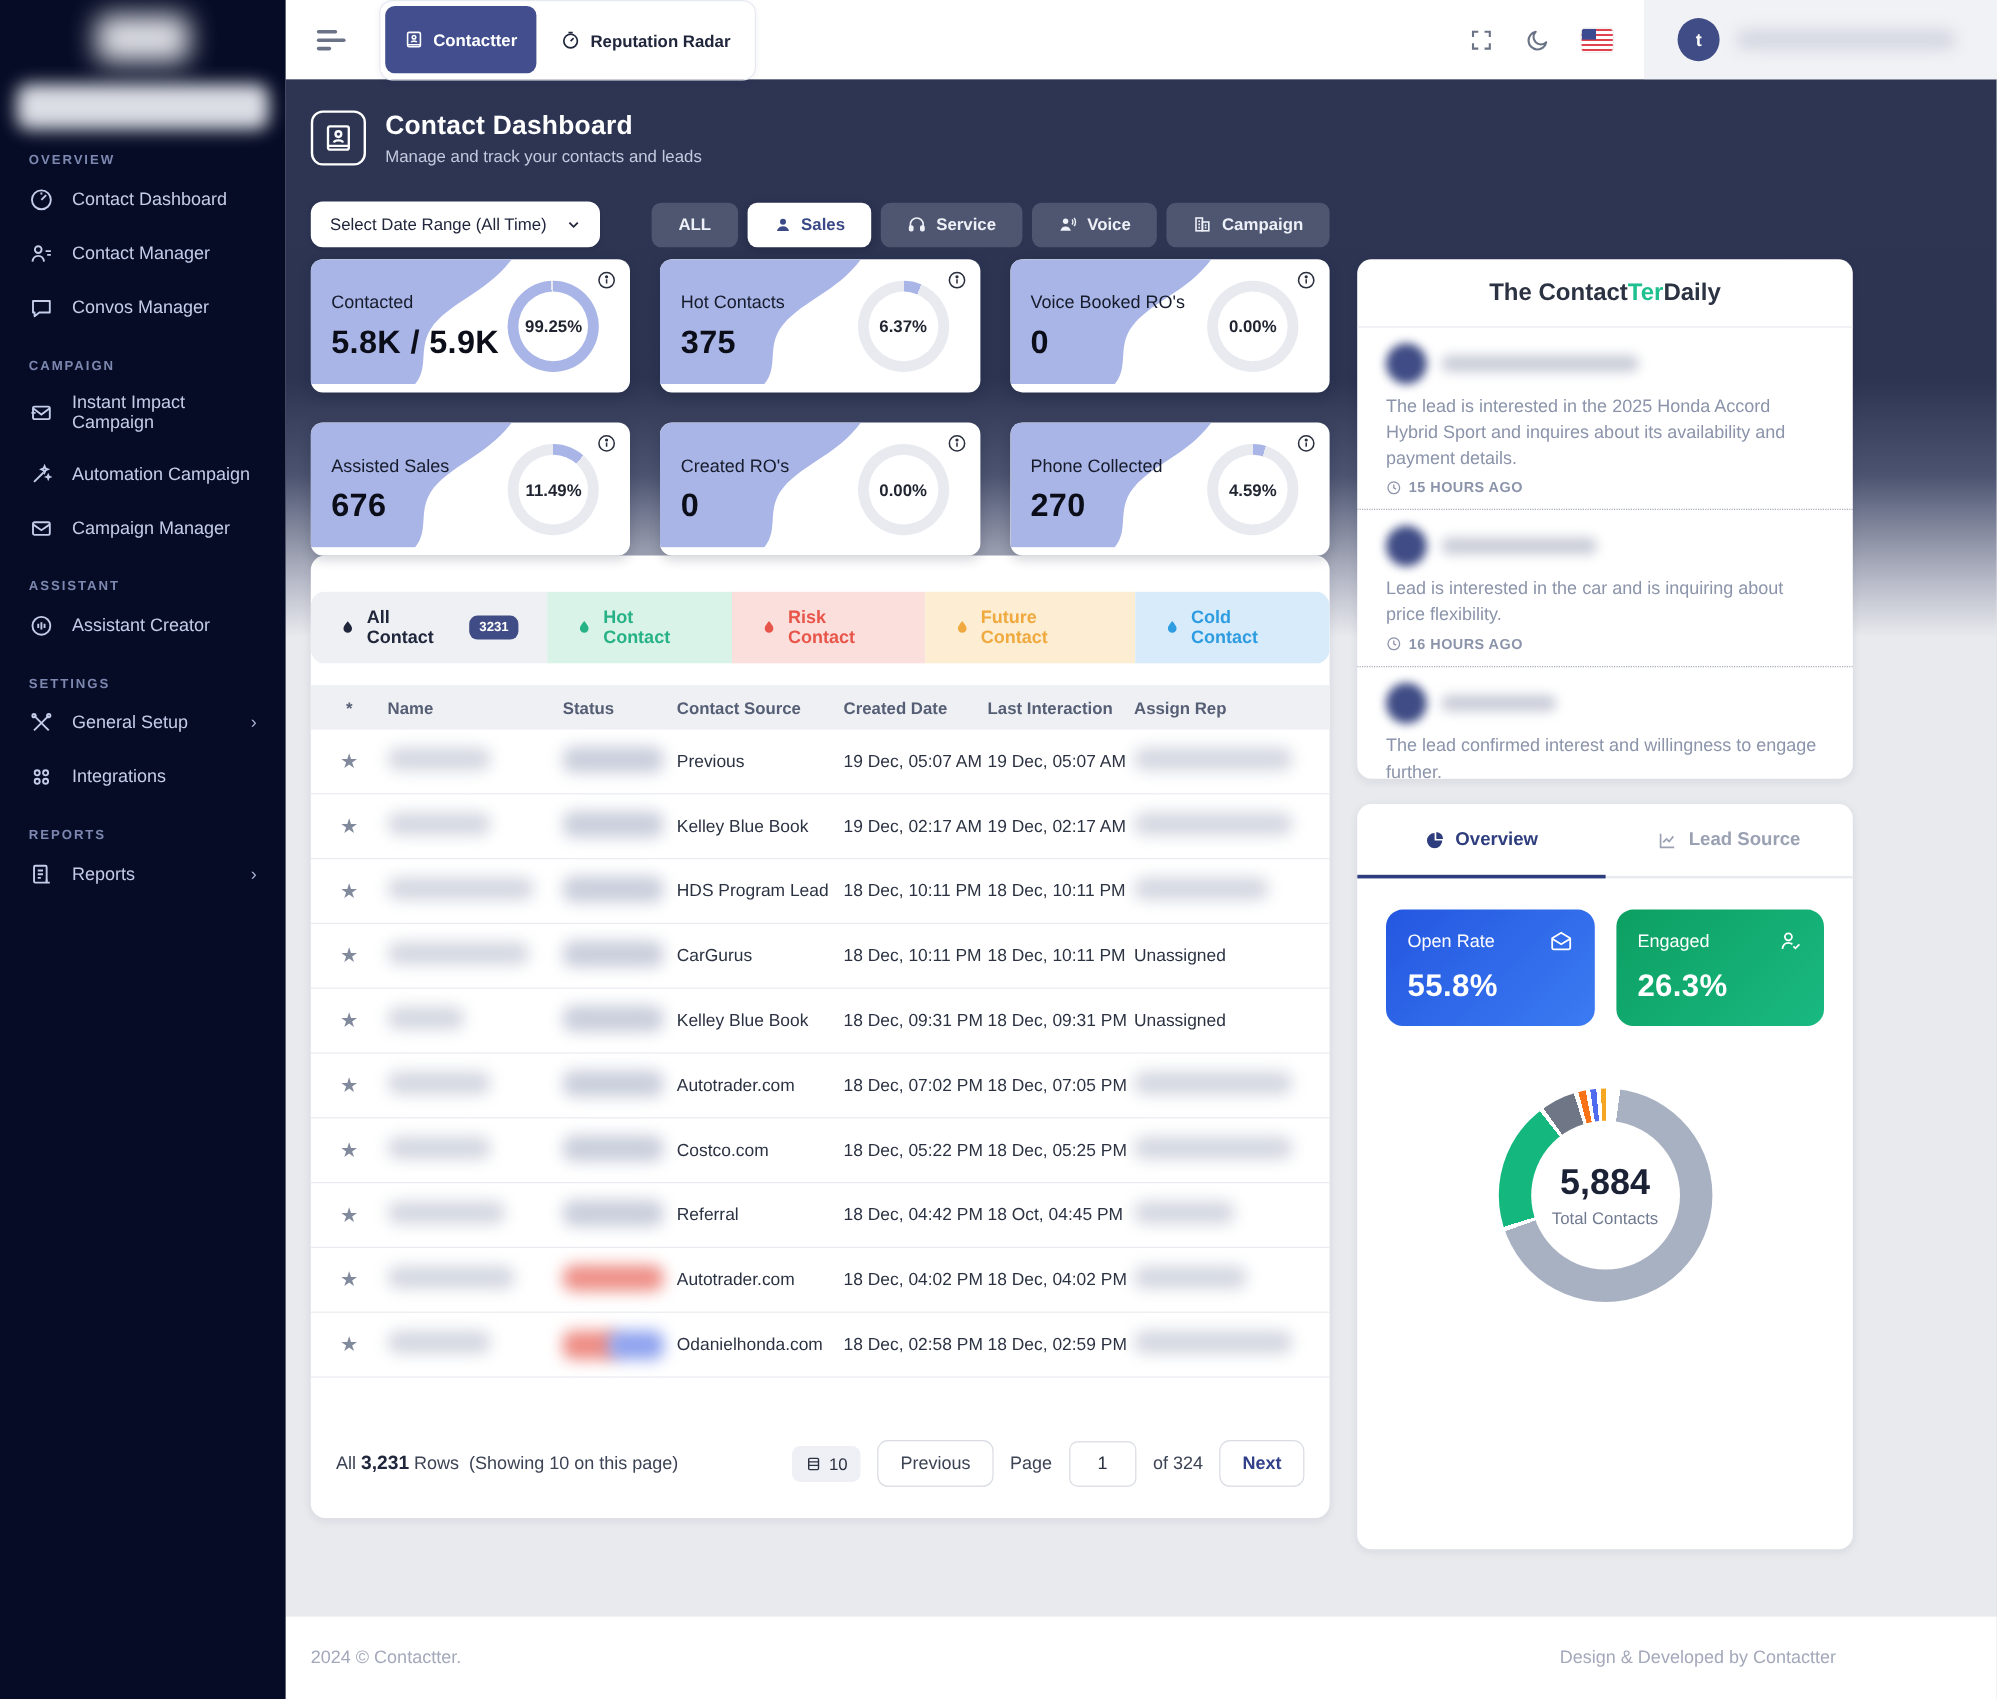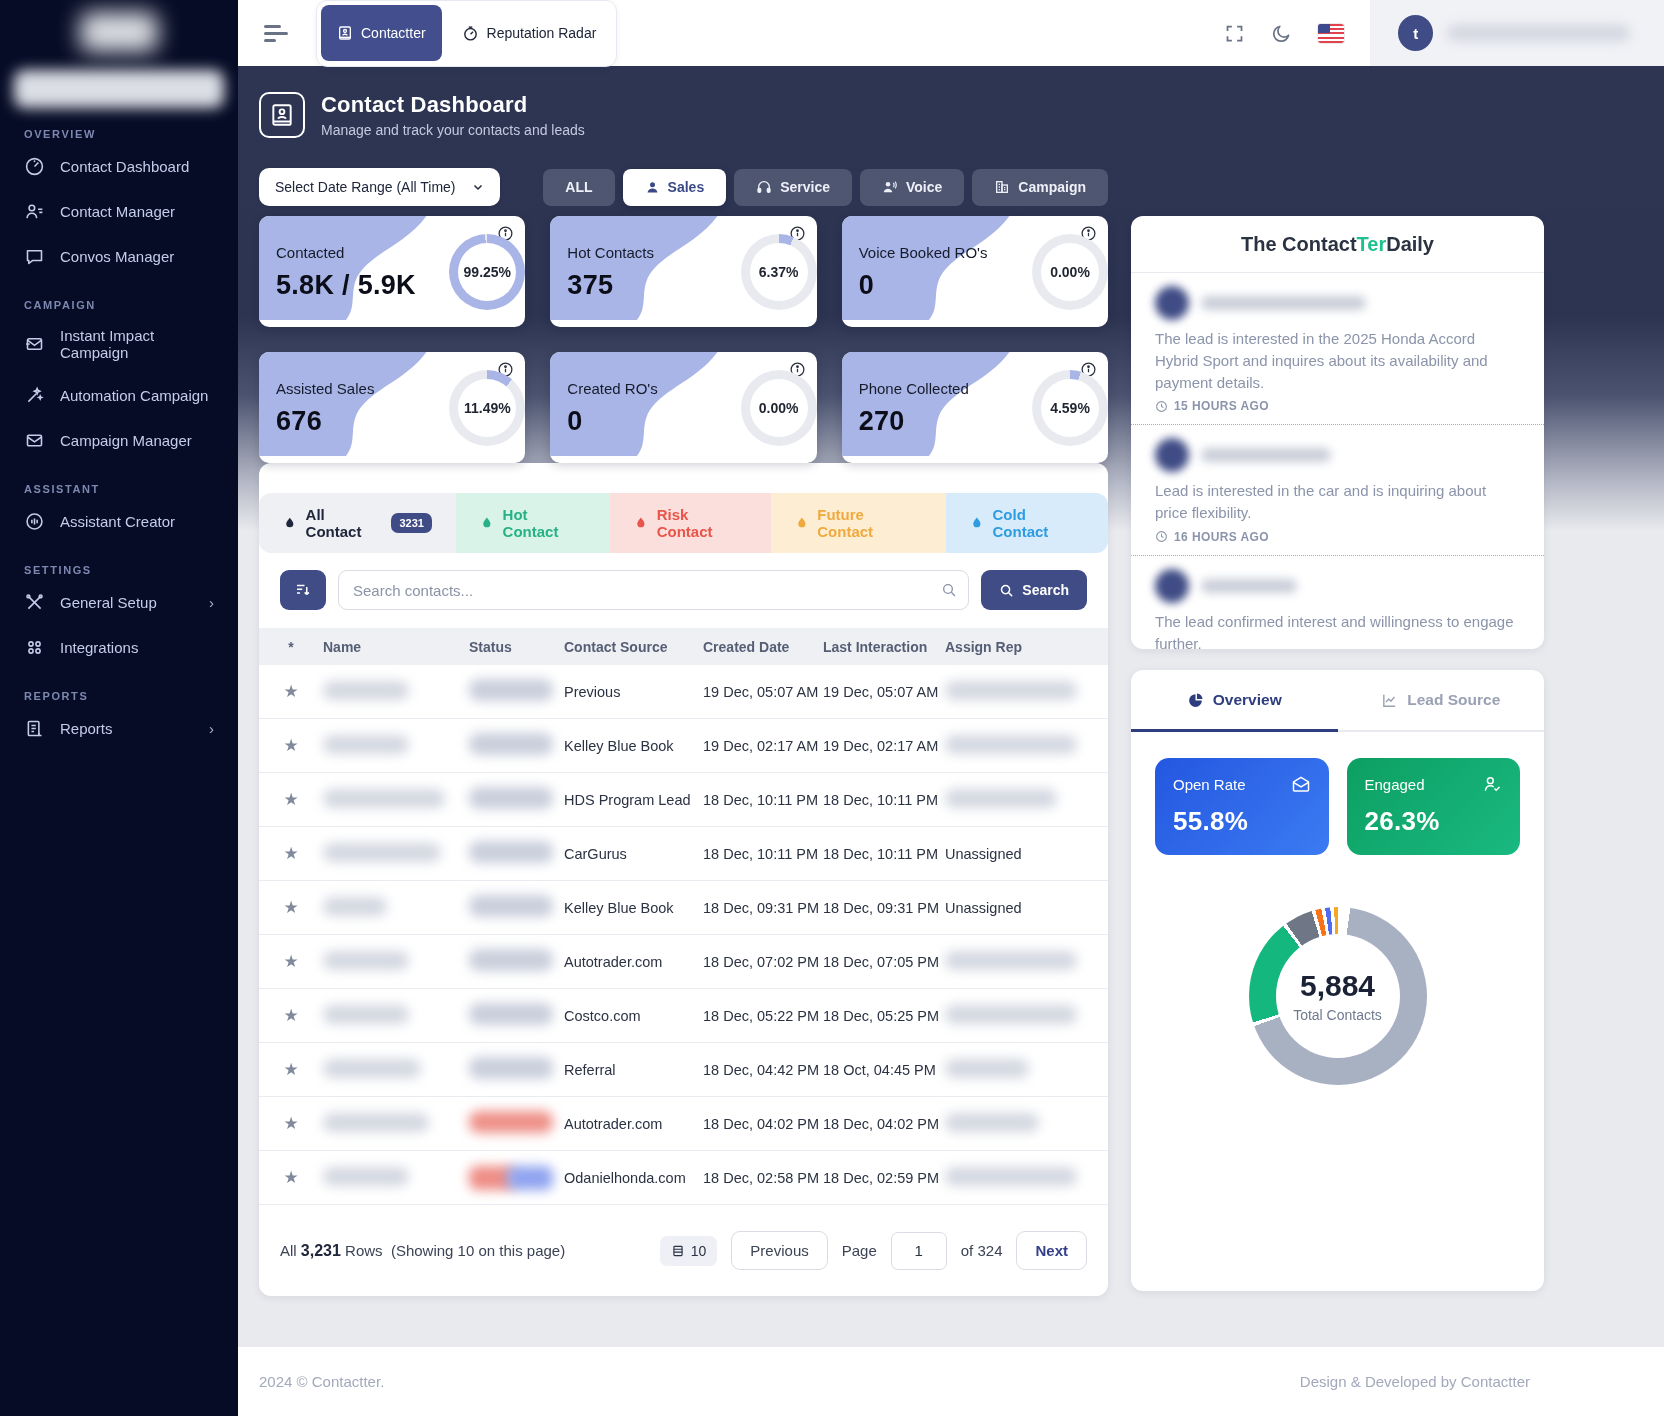--- a/index.html
+++ b/index.html
@@ -20,21 +20,21 @@
 
   
   .shell { position:absolute; left:238px; top:0; width:1426px; height:1416px; }
   .topbar { position:relative; height:66px; background:#ffffff; display:flex; align-items:center; padding-left:26px; z-index:4; }
   .hamburger { width:26px; height:18px; position:relative; cursor:pointer; margin-right:26px; }
   .hamburger i { position:absolute; left:0; height:2.5px; background:#6a7286; border-radius:2px; display:block; }
   .hamburger i:nth-child(1){ top:1px; width:17px; }
   .hamburger i:nth-child(2){ top:8px; width:24px; }
   .hamburger i:nth-child(3){ top:15px; width:12px; }
   .brand-toggle { display:flex; align-items:center; gap:4px; border:1px solid #e7e9f0; border-radius:11px; padding:4px; box-shadow:0 2px 6px rgba(25,33,68,.06); }
-  .brand-btn { display:flex; align-items:flex-start; gap:8px; font-size:14px; font-weight:normal; padding:20px 16px; border-radius:8px; cursor:pointer; color:#20263b; background:#fff; border:none; }
+  .brand-btn { display:flex; align-items:flex-end; gap:8px; font-size:14px; font-weight:bold; padding:20px 16px; border-radius:8px; cursor:pointer; color:#20263b; background:#fff; border:none; }
   .brand-btn.active { background:#424e8d; color:#fff; }
   .topbar-right { margin-left:auto; display:flex; align-items:center; gap:26px; }
   .tb-icon { color:#6a7286; cursor:pointer; display:flex; }
   .flag { width:26px; height:19px; border-radius:3px; overflow:hidden; position:relative; background:repeating-linear-gradient(180deg,#e0434d 0 2.1px,#fff 2.1px 4.2px); box-shadow:0 0 0 1px rgba(0,0,0,.08); cursor:pointer; }
   .flag::before { content:""; position:absolute; left:0; top:0; width:12px; height:9px; background:#3c4a8f; }
   .user-box { height:66px; background:#f1f2f6; display:flex; align-items:center; gap:14px; padding:0 34px 0 28px; width:294px; }
   .avatar { width:36px; height:36px; border-radius:50%; background:#3f4c85; color:#fff; display:flex; align-items:center; justify-content:center; font-size:15px; font-weight:bold; cursor:pointer; }
   .user-name-blob { width:186px; height:16px; background:#d3d6e0; border-radius:8px; filter:blur(6px); }
 
   
@@ -54,21 +54,21 @@
   .main-col { width:849px; }
   .right-col { width:413px; }
 
   
   .stats { display:grid; grid-template-columns:repeat(3,1fr); gap:25px 25px; }
   .stat-card { position:relative; height:111px; background:#fff; border-radius:10px; overflow:hidden; box-shadow:0 3px 10px rgba(15,20,45,.18); }
   .stat-wave { position:absolute; inset:0; }
   .stat-label { position:absolute; left:17px; top:28px; font-size:15px; color:#161b2c; }
   .stat-value { position:absolute; left:17px; top:54px; font-size:27px; font-weight:bold; color:#0b0e19; letter-spacing:.3px; }
   .info-icon { position:absolute; top:9px; right:11px; color:#2a2f3d; cursor:pointer; display:flex; }
-  .ring { position:absolute; right:0; top:50%; transform:translateY(-50%); width:76px; height:76px; border-radius:50%; display:flex; align-items:center; justify-content:center; }
+  .ring { position:absolute; right:26px; top:50%; transform:translateY(-50%); width:76px; height:76px; border-radius:50%; display:flex; align-items:center; justify-content:center; }
   .ring::before { content:""; position:absolute; inset:9px; background:#fff; border-radius:50%; }
   .ring span { position:relative; font-size:14px; font-weight:bold; color:#1f2430; }
 
   
   .table-card { min-height:802px; background:#fff; border-radius:12px; box-shadow:0 2px 8px rgba(20,26,58,.08); display:flex; flex-direction:column; padding-bottom:26px; }
   .contact-tabs { display:flex; margin:30px auto 0; border-radius:12px; overflow:hidden; }
   .ctab { display:flex; align-items:center; gap:9px; padding:13px 24px; font-size:15px; font-weight:bold; cursor:pointer; }
   .ctab-0 { background:#eef0f3; color:#20263b; }
   .ctab-1 { background:#d9f3e9; color:#27b286; }
   .ctab-2 { background:#fbdfdc; color:#e8554a; }
@@ -500,44 +500,20 @@
                 <span>Future Contact</span>
               </div>
               <div class="ctab ctab-4">
                 <svg width="14" height="14" viewBox="0 0 24 24" fill="currentColor">
                     <path d="M12 2.5c3.2 4.2 6.3 7.3 6.3 10.7a6.3 6.3 0 11-12.6 0C5.7 9.8 8.8 6.7 12 2.5z"></path>
                   </svg>
                 <span>Cold Contact</span>
               </div>
             </div>
 
-            <div class="search-row">
-              <button class="filter-btn">
-                <svg width="18" height="18" viewBox="0 0 24 24" fill="none" stroke="currentColor" stroke-width="2">
-                    <path d="M4 6h10M4 11h7M4 16h4"></path>
-                    <path d="M17 8v10M17 18l-2.8-2.8M17 18l2.8-2.8"></path>
-                  </svg>
-              </button>
-              <div class="search-wrap">
-                <input class="search-input" placeholder="Search contacts..." style="">
-                <span class="search-glass">
-                  <svg width="16" height="16" viewBox="0 0 24 24" fill="none" stroke="currentColor" stroke-width="2">
-                      <circle cx="10.5" cy="10.5" r="6.5"></circle>
-                      <path d="M15.5 15.5L21 21"></path>
-                    </svg>
-                </span>
-              </div>
-              <button class="search-btn">
-                <svg width="15" height="15" viewBox="0 0 24 24" fill="none" stroke="currentColor" stroke-width="2.4">
-                    <circle cx="10.5" cy="10.5" r="6.5"></circle>
-                    <path d="M15.5 15.5L21 21"></path>
-                  </svg>
-                <span>Search</span>
-              </button>
-            </div>
 
             <div class="tgrid thead">
               <div class="c0">*</div>
               <div>Name</div>
               <div>Status</div>
               <div>Contact Source</div>
               <div>Created Date</div>
               <div>Last Interaction</div>
               <div>Assign Rep</div>
             </div>

